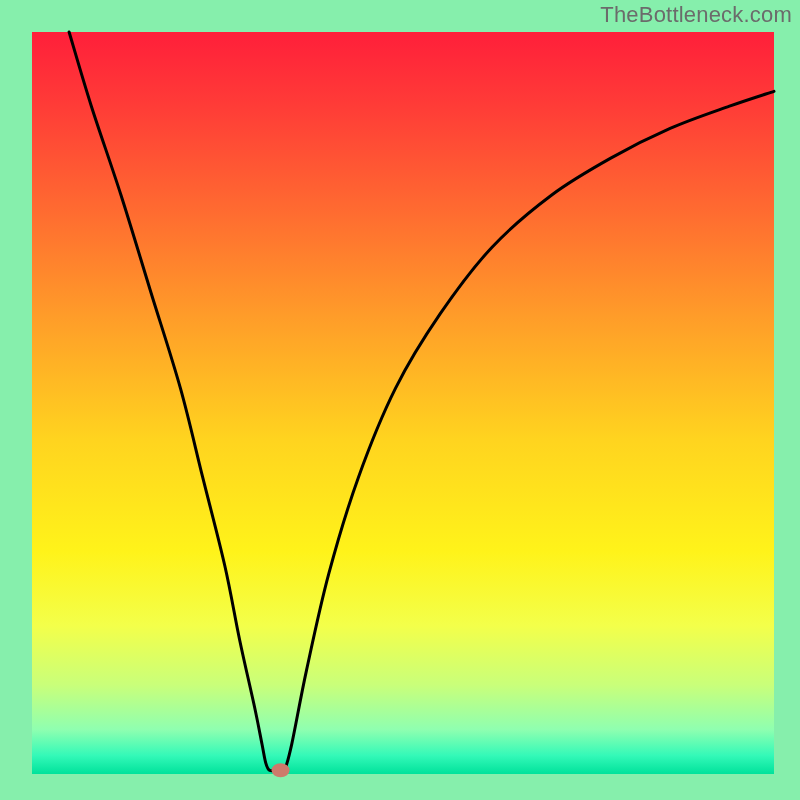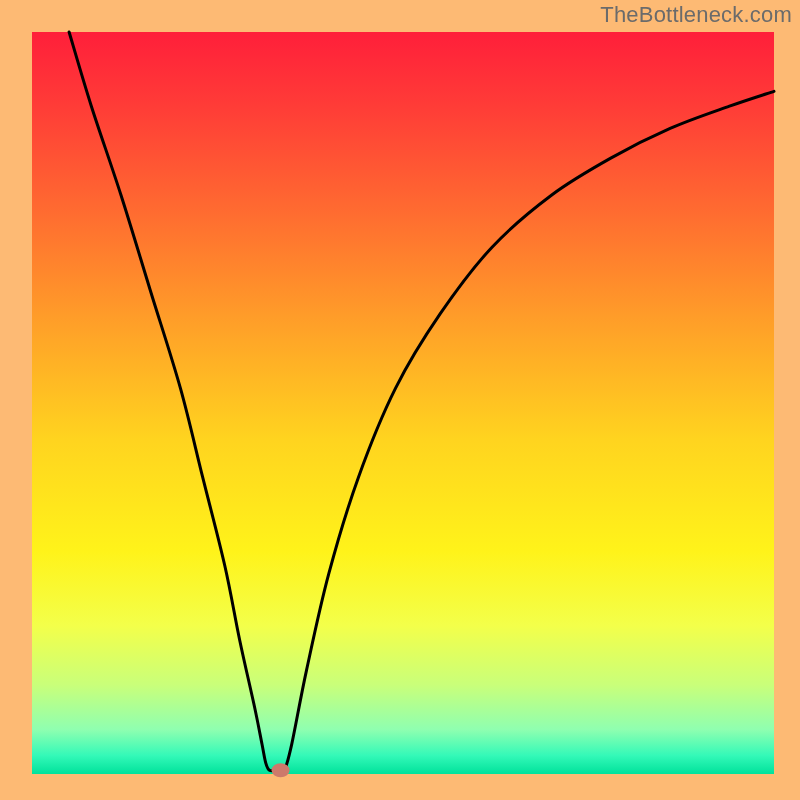--- a/index.html
+++ b/index.html
@@ -8,21 +8,21 @@
     width: 800px;
     height: 800px;
     background: #000;
     overflow: hidden;
     font-family: Arial, Helvetica, sans-serif;
   }
   .frame {
     position: relative;
     width: 800px;
     height: 800px;
-    background: #fdba74;
+    background: #86efac;
   }
   .watermark {
     position: absolute;
     top: 2px;
     right: 8px;
     color: #6b6b6b;
     font-size: 22px;
     font-weight: 400;
     letter-spacing: 0.2px;
     z-index: 5;

